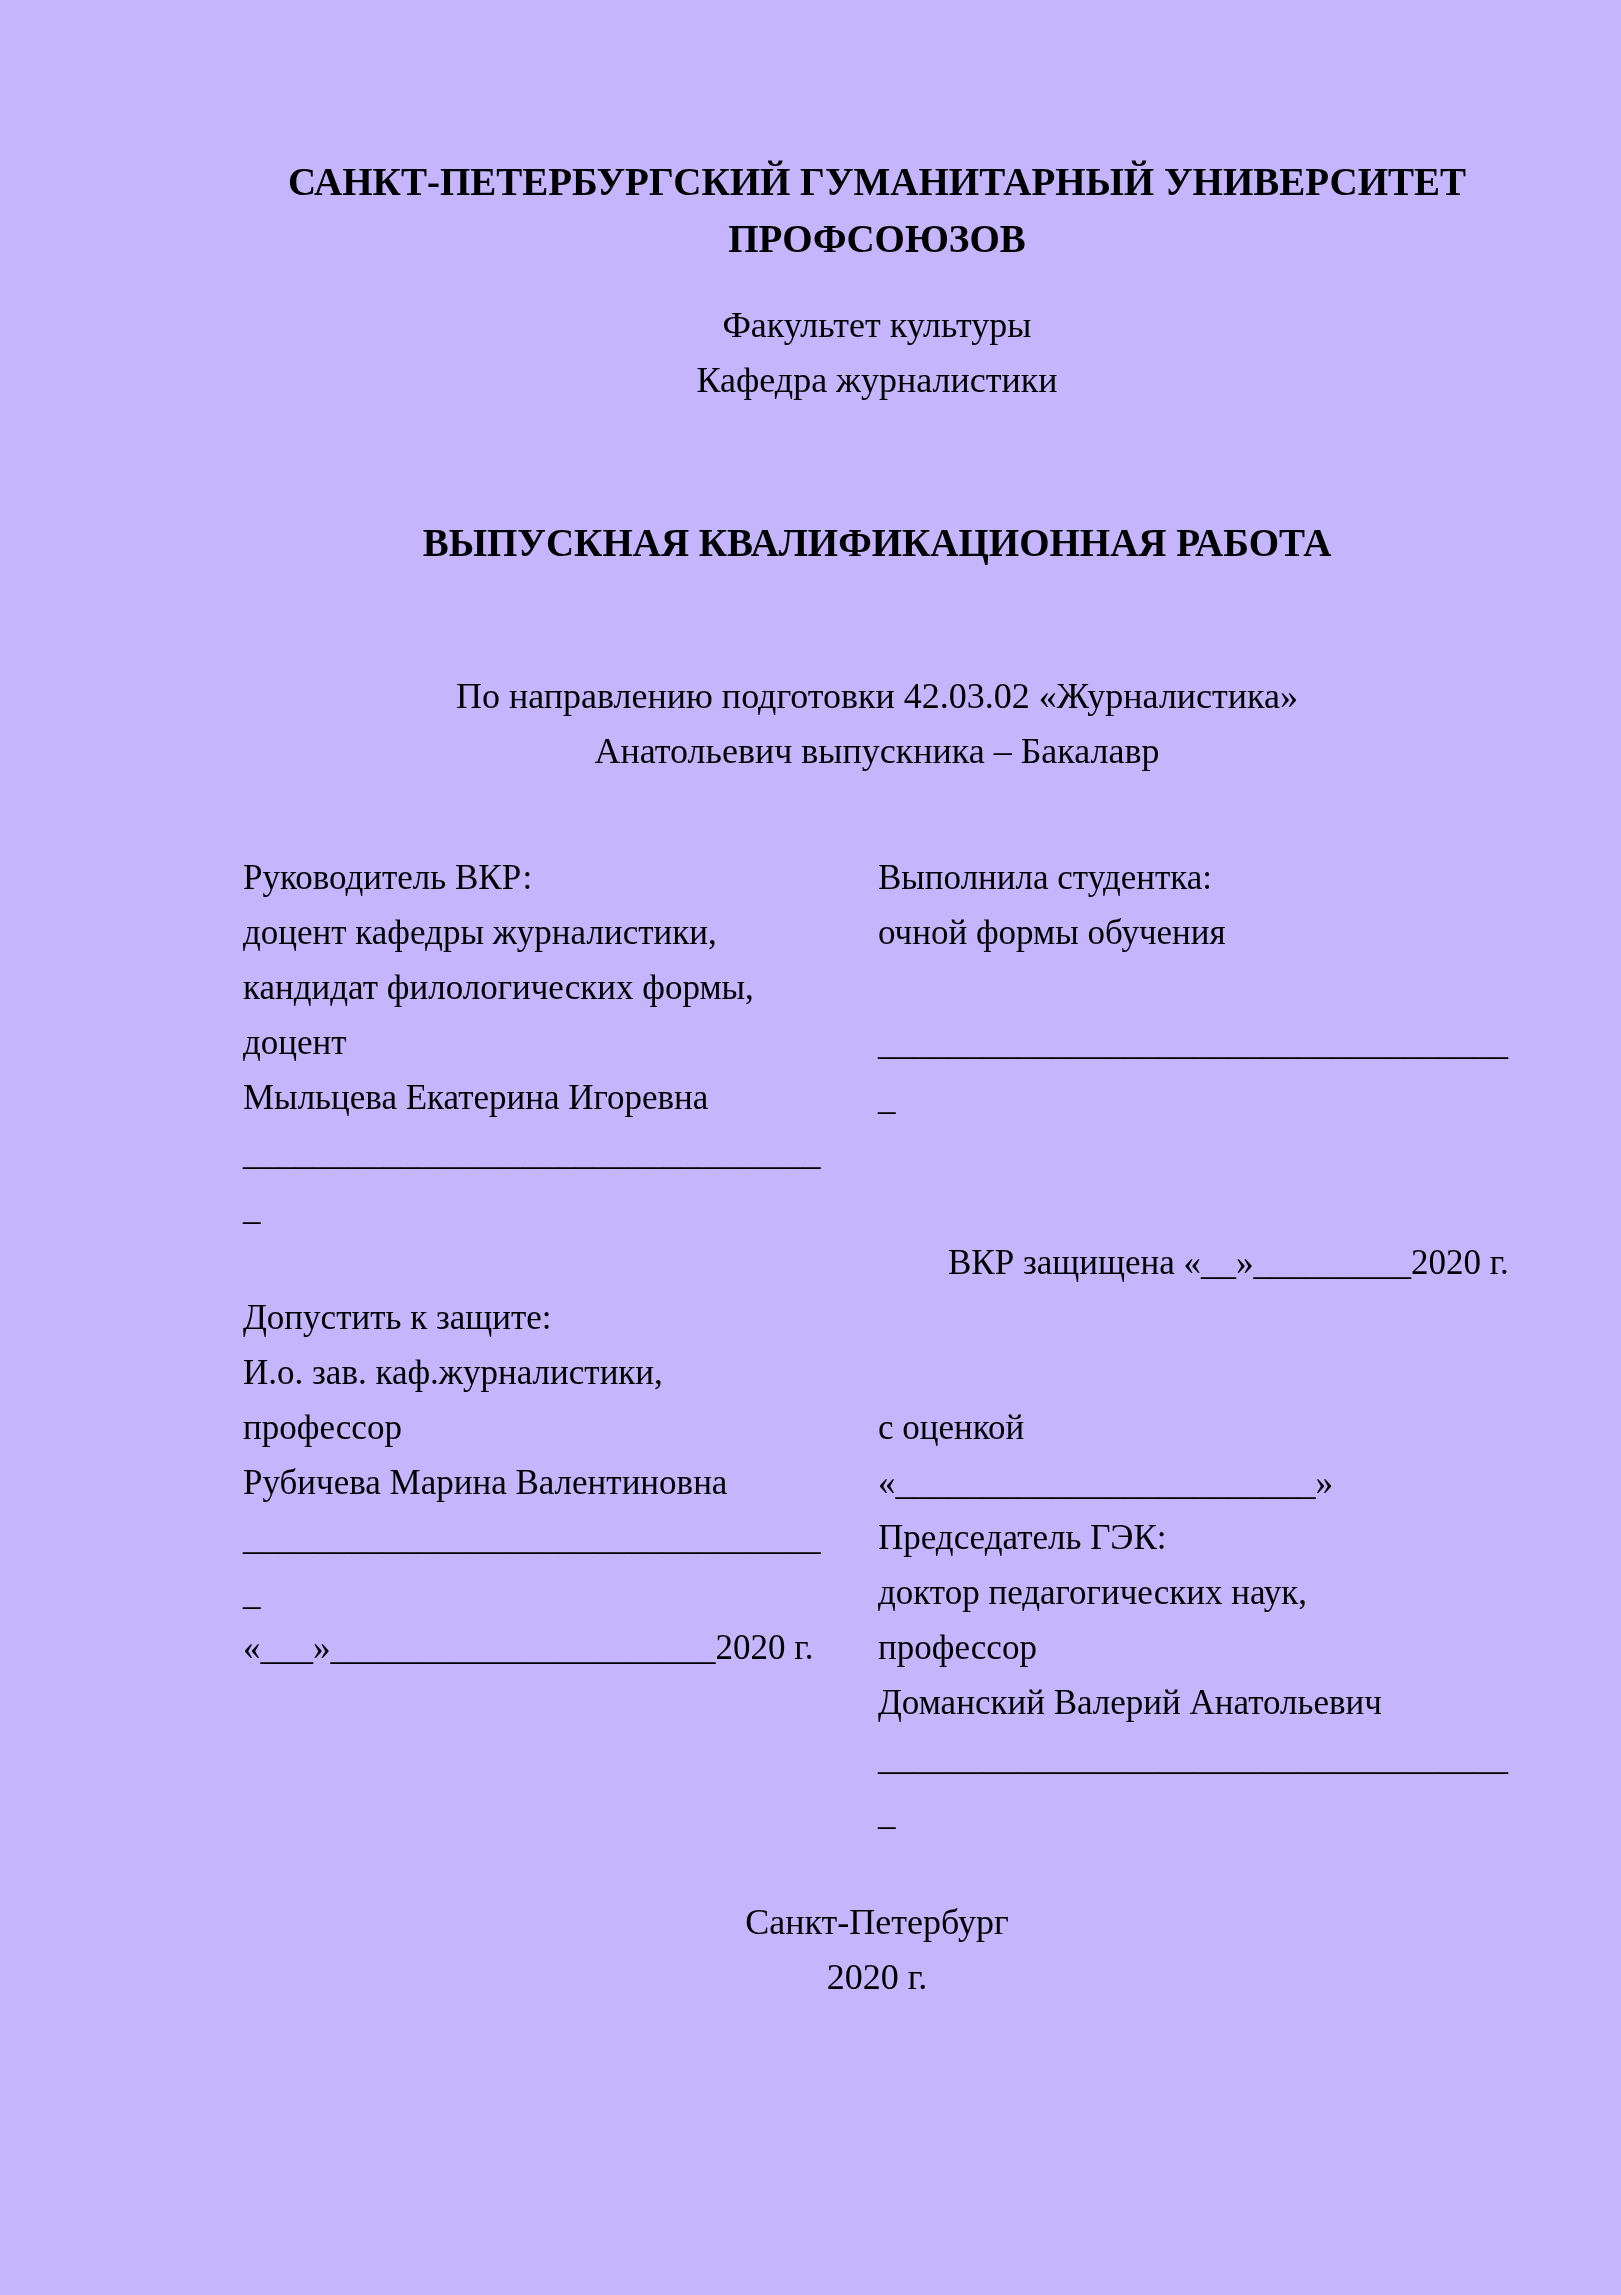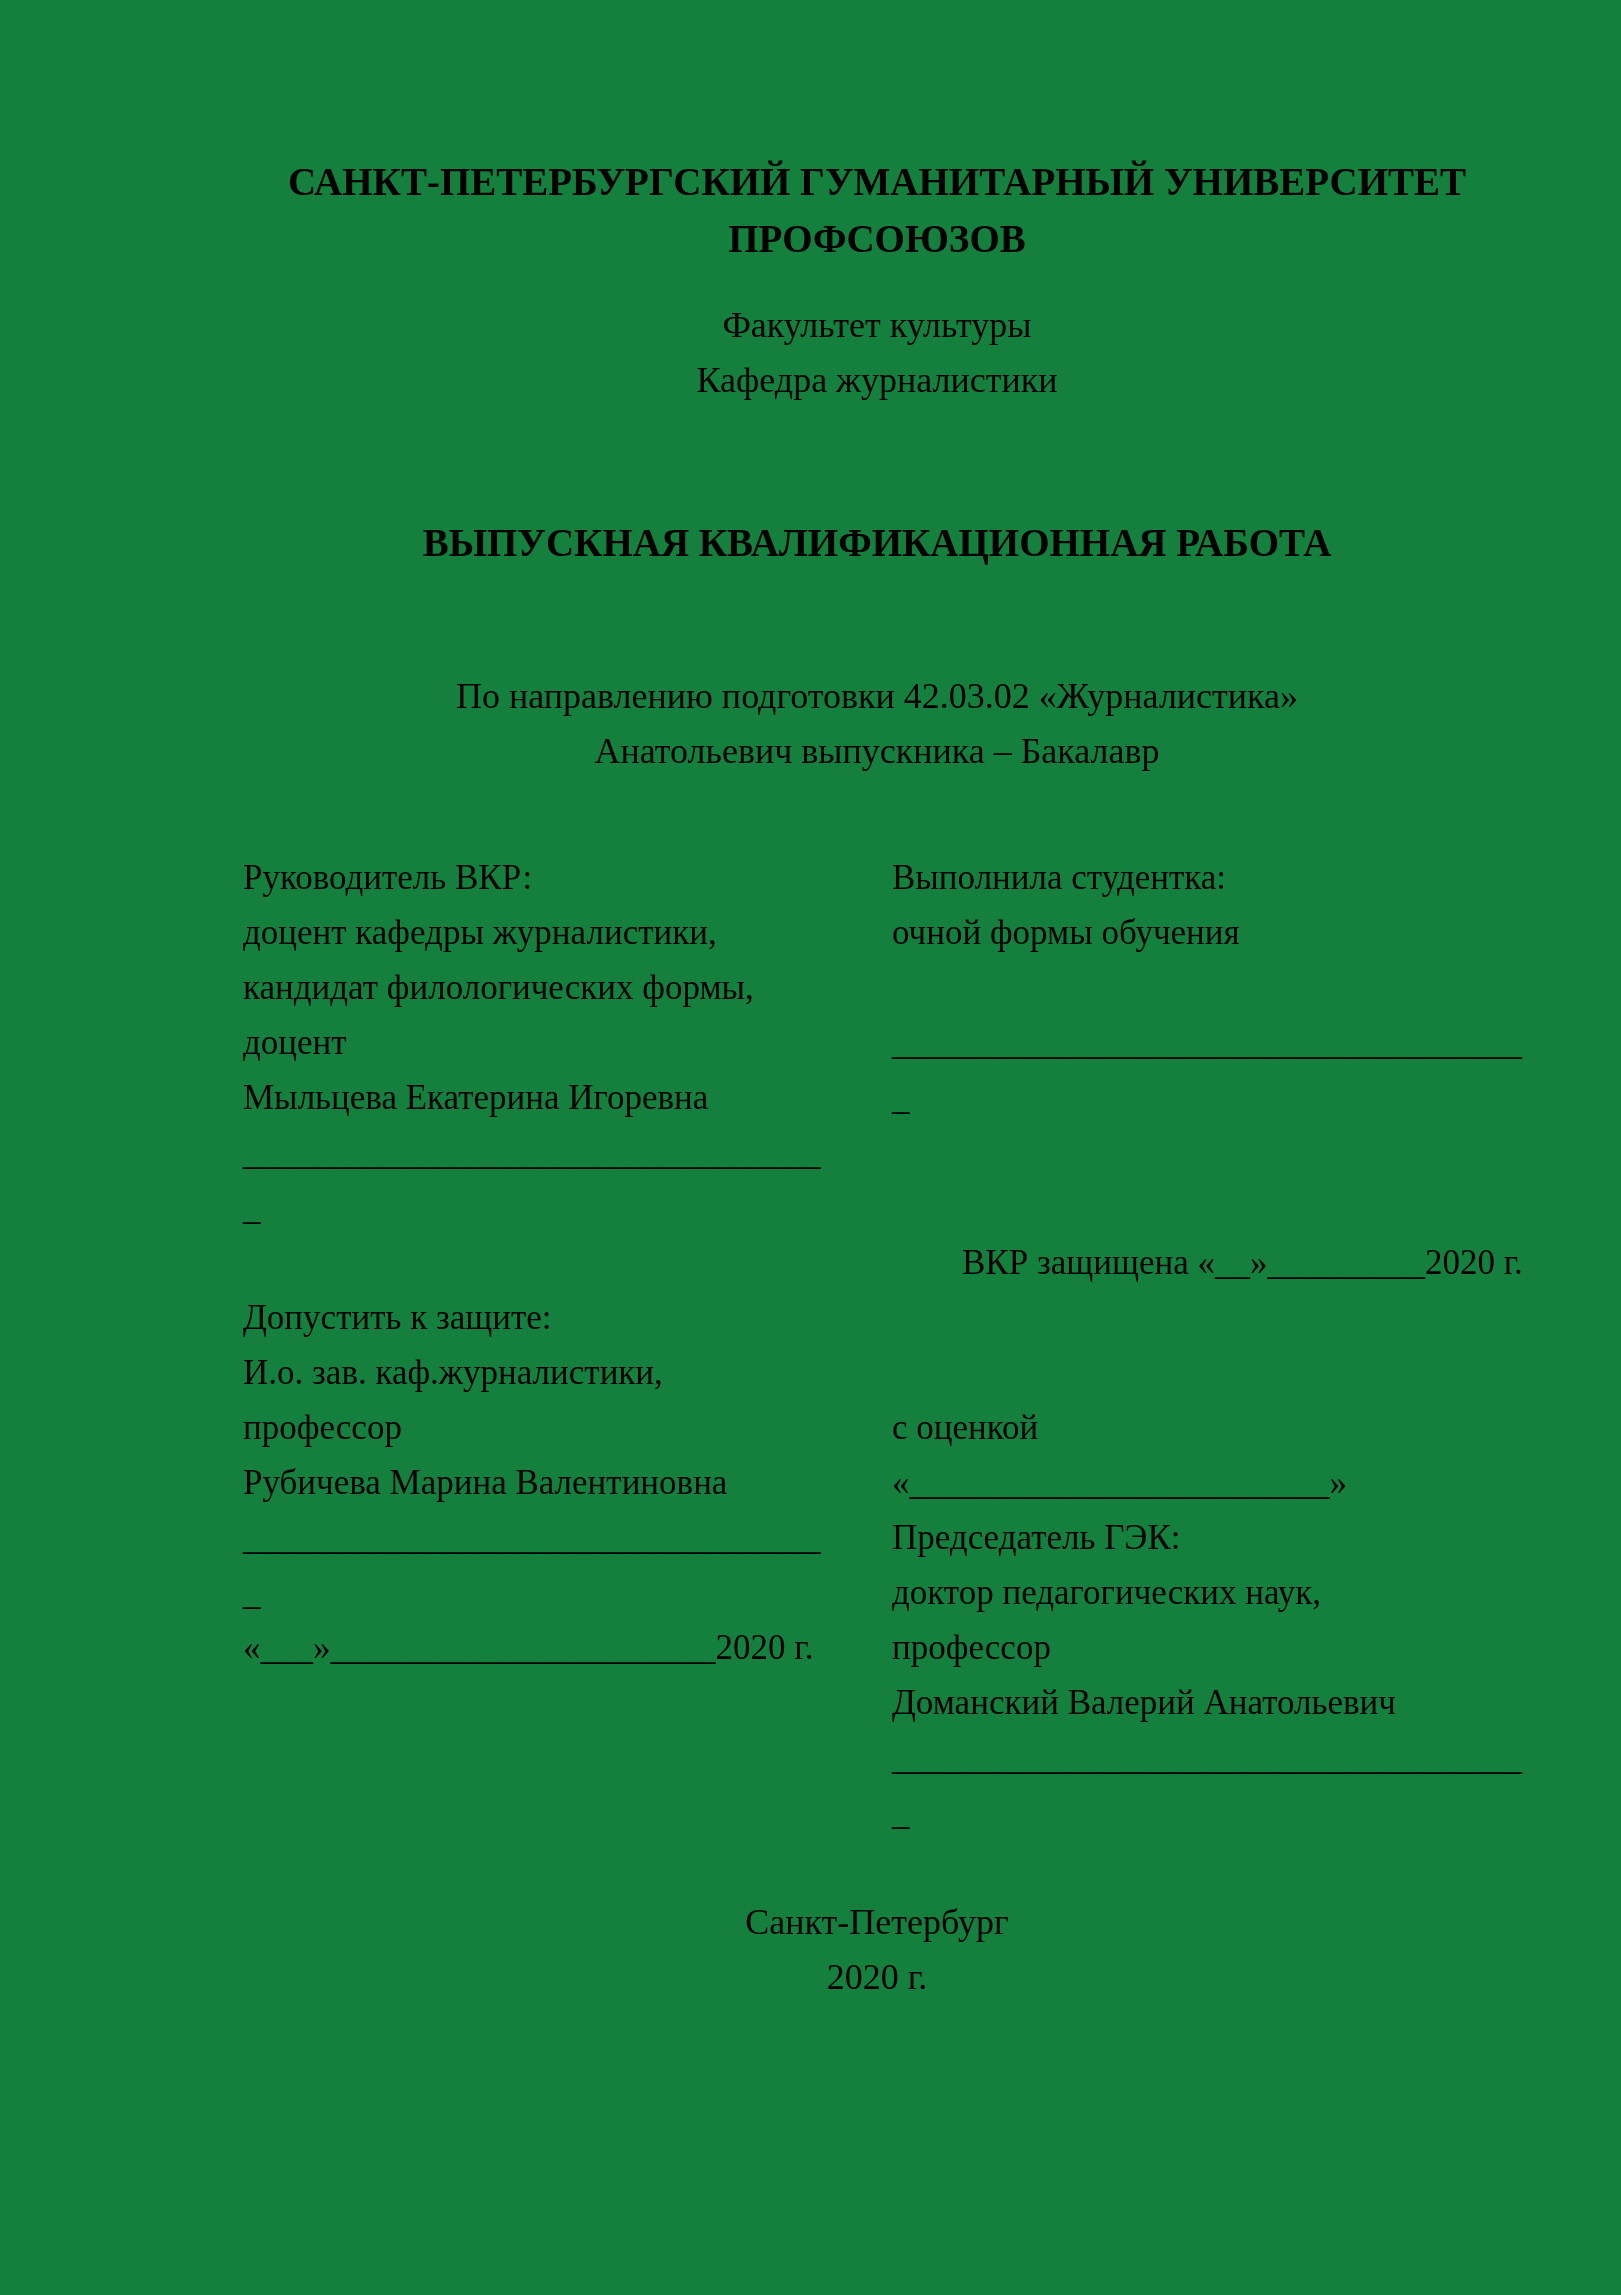--- a/index.html
+++ b/index.html
@@ -1,38 +1,38 @@
 <!DOCTYPE html>
 <html lang="ru" style="font-size:12.6px"><head>
 <meta charset="utf-8">
 <style>
   html, body { margin: 0; padding: 0; background: #ffffff; }
   .page {
     position: relative;
     width: 1622px;
     height: 2295px;
-    background: #15803d;
+    background: #c4b5fd;
     color: #000000;
     font-family: "Liberation Serif", "DejaVu Serif", serif;
     box-sizing: border-box;
     padding: 153px 111px 0 243px; 
     overflow: hidden;
   }
   .center { text-align: center; }
   .h-big  { font-size: 39px; line-height: 57px; font-weight: bold; }
   .t-body { font-size: 36px; line-height: 55px; }
   .line   { font-size: 35px; line-height: 55px; min-height: 55px; white-space: pre-wrap; }
   .sp-40  { height: 31px; }
   .sp-85  { height: 67px; }
   .sp-90  { height: 71px; }
   .sp-70  { height: 55px; }
   .sp-135 { height: 106px; }
   .columns { display: flex; align-items: flex-start; }
   .col-left  { width: 604px; flex: 0 0 604px; }
-  .col-right { width: 632px; flex: 0 0 632px; margin-left: 45px; }
+  .col-right { width: 632px; flex: 0 0 632px; margin-left: 31px; }
   .bold { font-weight: normal; }
 </style>
 </head>
 <body>
 
 <div class="page">
 
   <div class="center h-big">САНКТ-ПЕТЕРБУРГСКИЙ ГУМАНИТАРНЫЙ УНИВЕРСИТЕТ</div>
   <div class="center h-big">ПРОФСОЮЗОВ</div>
 

